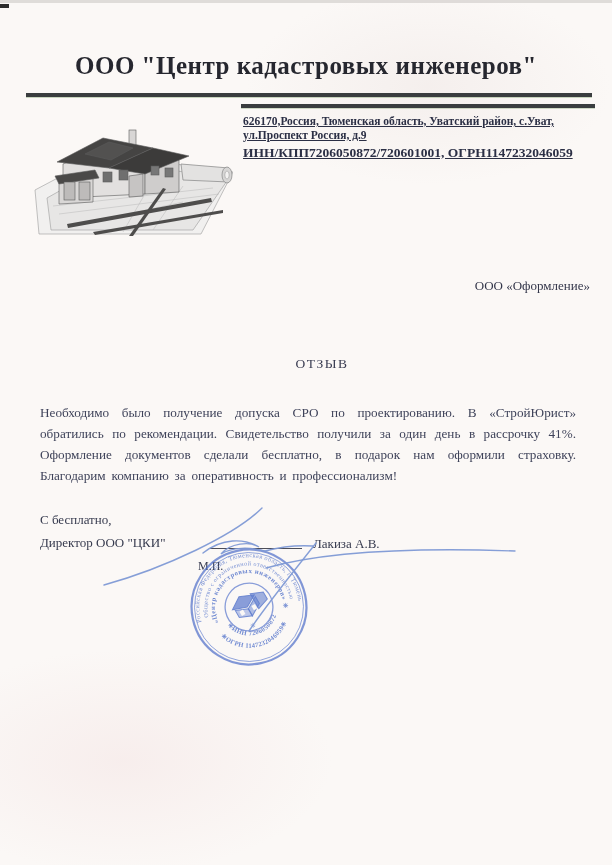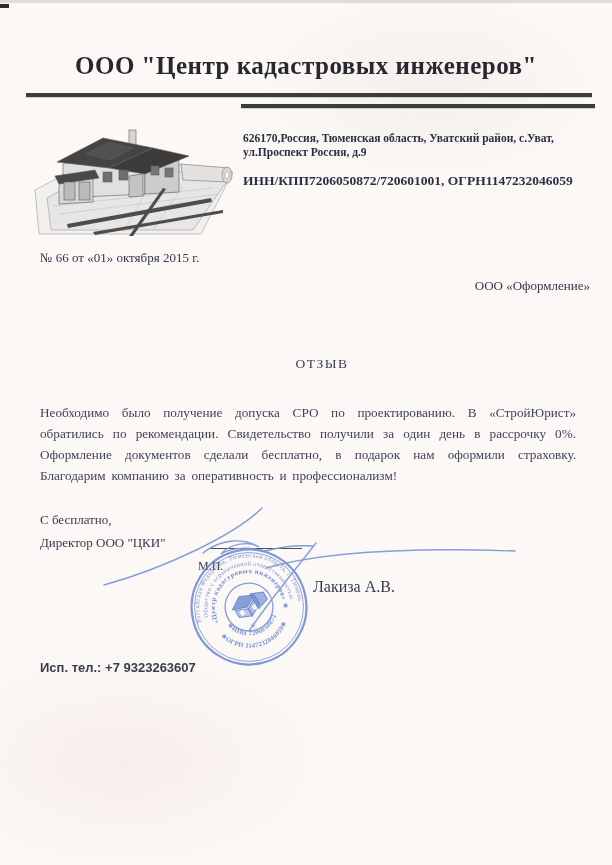--- a/index.html
+++ b/index.html
@@ -20,37 +20,37 @@
   .scan-mark{position:absolute;left:0;top:4px;width:9px;height:4px;background:#2c2c2c;}
   .company-title{
     position:absolute;left:0;top:52px;width:612px;text-align:center;
     font-size:25px;font-weight:bold;color:#26272f;letter-spacing:.5px;
   }
   .rule1{position:absolute;left:26px;top:93px;width:566px;height:4px;background:#3a3d3f;
          box-shadow:0 1px 0 rgba(110,150,90,.35);}
   .rule2{position:absolute;left:241px;top:104px;width:354px;height:4px;background:#3a3d3f;
          box-shadow:0 1px 0 rgba(110,150,90,.3);}
   .house-art{position:absolute;left:33px;top:102px;}
-  .address-block{position:absolute;left:243px;top:132px;width:355px;color:#2b2f45;line-height:1.2;}
+  .address-block{position:absolute;left:243px;top:115px;width:355px;color:#2b2f45;line-height:1.2;text-decoration:underline;}
   .addr-sm{font-size:11.5px;font-weight:bold;}
-  .addr-lg{font-size:13.5px;font-weight:bold;margin-top:13px;}
+  .addr-lg{font-size:13.5px;font-weight:bold;margin-top:2px;}
   .ref-line{position:absolute;left:40px;top:250px;font-size:13px;color:#33364a;}
   .addressee{position:absolute;right:22px;top:278px;font-size:13px;color:#33364a;}
   .doc-title{position:absolute;left:16px;top:356px;width:612px;text-align:center;
              font-size:13.5px;letter-spacing:1.5px;color:#3a3d52;}
   .body-par{
     position:absolute;left:40px;top:403px;width:536px;
     font-size:13.2px;line-height:1.58;color:#3f435a;
     text-align:justify;word-spacing:2.5px;
   }
   .closing{position:absolute;left:40px;top:512px;font-size:13px;color:#363a4e;}
   .signer-title{position:absolute;left:40px;top:535px;font-size:13px;color:#363a4e;}
   .sig-underline{position:absolute;left:210px;top:548px;width:92px;height:0;
                  border-top:1.5px solid #4c4e59;}
-  .signer-name{position:absolute;left:313px;top:536px;font-size:16px;color:#363a4e;margin-top:42px;}
+  .signer-name{position:absolute;left:313px;top:536px;font-size:13px;color:#363a4e;}
   .seal-mark{position:absolute;left:198px;top:559px;font-size:12px;color:#3a3e52;}
   .stamp{position:absolute;left:185px;top:543px;opacity:.88;}
   .pen{position:absolute;left:70px;top:495px;}
   .footer-phone{position:absolute;left:40px;top:660px;
                 font-family:"Liberation Sans", sans-serif;
                 font-size:13px;font-weight:bold;color:#383d4d;}
 </style>
 </head>
 <body>
 
@@ -106,24 +106,23 @@
       <polygon points="96,134 130,86 133,87 100,134"></polygon>
     </g>
   </svg>
 
   <div class="address-block">
     <div class="addr-sm">626170,Россия, Тюменская область, Уватский район, с.Уват,</div>
     <div class="addr-sm">ул.Проспект Россия, д.9</div>
     <div class="addr-lg">ИНН/КПП7206050872/720601001, ОГРН1147232046059</div>
   </div>
 
-  <div class="ref-line">№ 66 от «01»  октября 2015 г.</div>
   <div class="addressee">ООО «Оформление»</div>
   <div class="doc-title">ОТЗЫВ</div>
-  <div class="body-par">Необходимо было получение допуска СРО по проектированию. В «СтройЮрист» обратились по рекомендации. Свидетельство получили за один день в рассрочку 0%. Оформление документов сделали бесплатно, в подарок нам оформили страховку. Благодарим компанию за оперативность и профессионализм!</div>
+  <div class="body-par">Необходимо было получение допуска СРО по проектированию. В «СтройЮрист» обратились по рекомендации. Свидетельство получили за один день в рассрочку 41%. Оформление документов сделали бесплатно, в подарок нам оформили страховку. Благодарим компанию за оперативность и профессионализм!</div>
 
   <div class="closing">С бесплатно,</div>
   <div class="signer-title">Директор ООО "ЦКИ"</div>
   <div class="sig-underline"></div>
   <div class="signer-name">Лакиза А.В.</div>
   <div class="seal-mark">М.П.</div>
 
   <svg class="stamp" width="128" height="128" viewBox="0 0 126 126">
     <defs>
       <path id="pOuter" d="M 17.0,79.8 A 49 49 0 1 1 109.0,79.8"></path>
@@ -166,15 +165,14 @@
 
   <svg class="pen" width="470" height="170" viewBox="0 0 470 170">
     <g fill="none" stroke="#7e99d5" stroke-width="1.4" stroke-linecap="round" stroke-opacity="0.95">
       <path d="M192,13 C165,40 95,73 34,90"></path>
       <path d="M133,58 C152,43 174,43 189,52 C180,46 160,48 151,59 C162,52 180,52 195,56 C210,52 228,50 243,51"></path>
       <path d="M196,73 C260,55 360,53 445,56"></path>
       <path d="M179,136 C200,105 225,75 246,48"></path>
     </g>
   </svg>
 
-  <div class="footer-phone">Исп. тел.: +7 9323263607</div>
 
 </div>
 
 </body></html>

